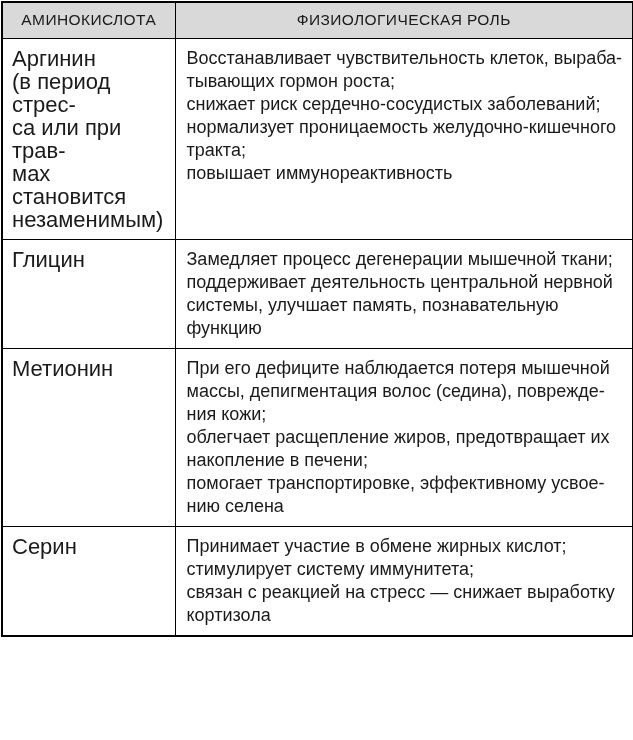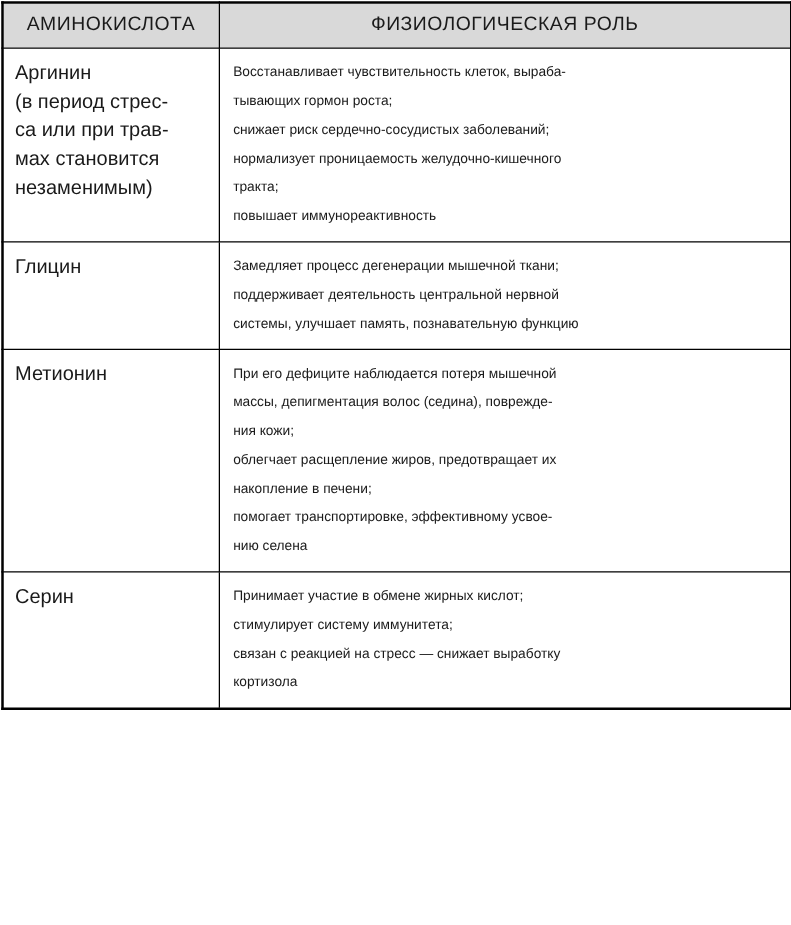--- a/index.html
+++ b/index.html
@@ -38,28 +38,28 @@
     font-size: 15.5px;
     font-weight: normal;
     letter-spacing: 0.4px;
     text-align: center;
     vertical-align: middle;
     color: #1a1a1a;
   }
   td.acid-cell {
     vertical-align: top;
     padding: 8px 6px 8px 9px;
-    font-size: 16px;
+    font-size: 22px;
     line-height: 23px;
     white-space: pre-line;
   }
   td.role-cell {
     vertical-align: top;
     padding: 8px 4px 8px 11px;
-    font-size: 11px;
+    font-size: 18px;
     line-height: 23px;
     white-space: pre-line;
   }
   tr.row-0 { height: 137px; }
   tr.row-1 { height: 116px; }
   tr.row-2 { height: 75px; padding-left: 44px; }
   tr.row-3 { height: 120px; }
   tr.row-4 { height: 155px; }
   tr.row-5 { height: 98px; }
 </style>

